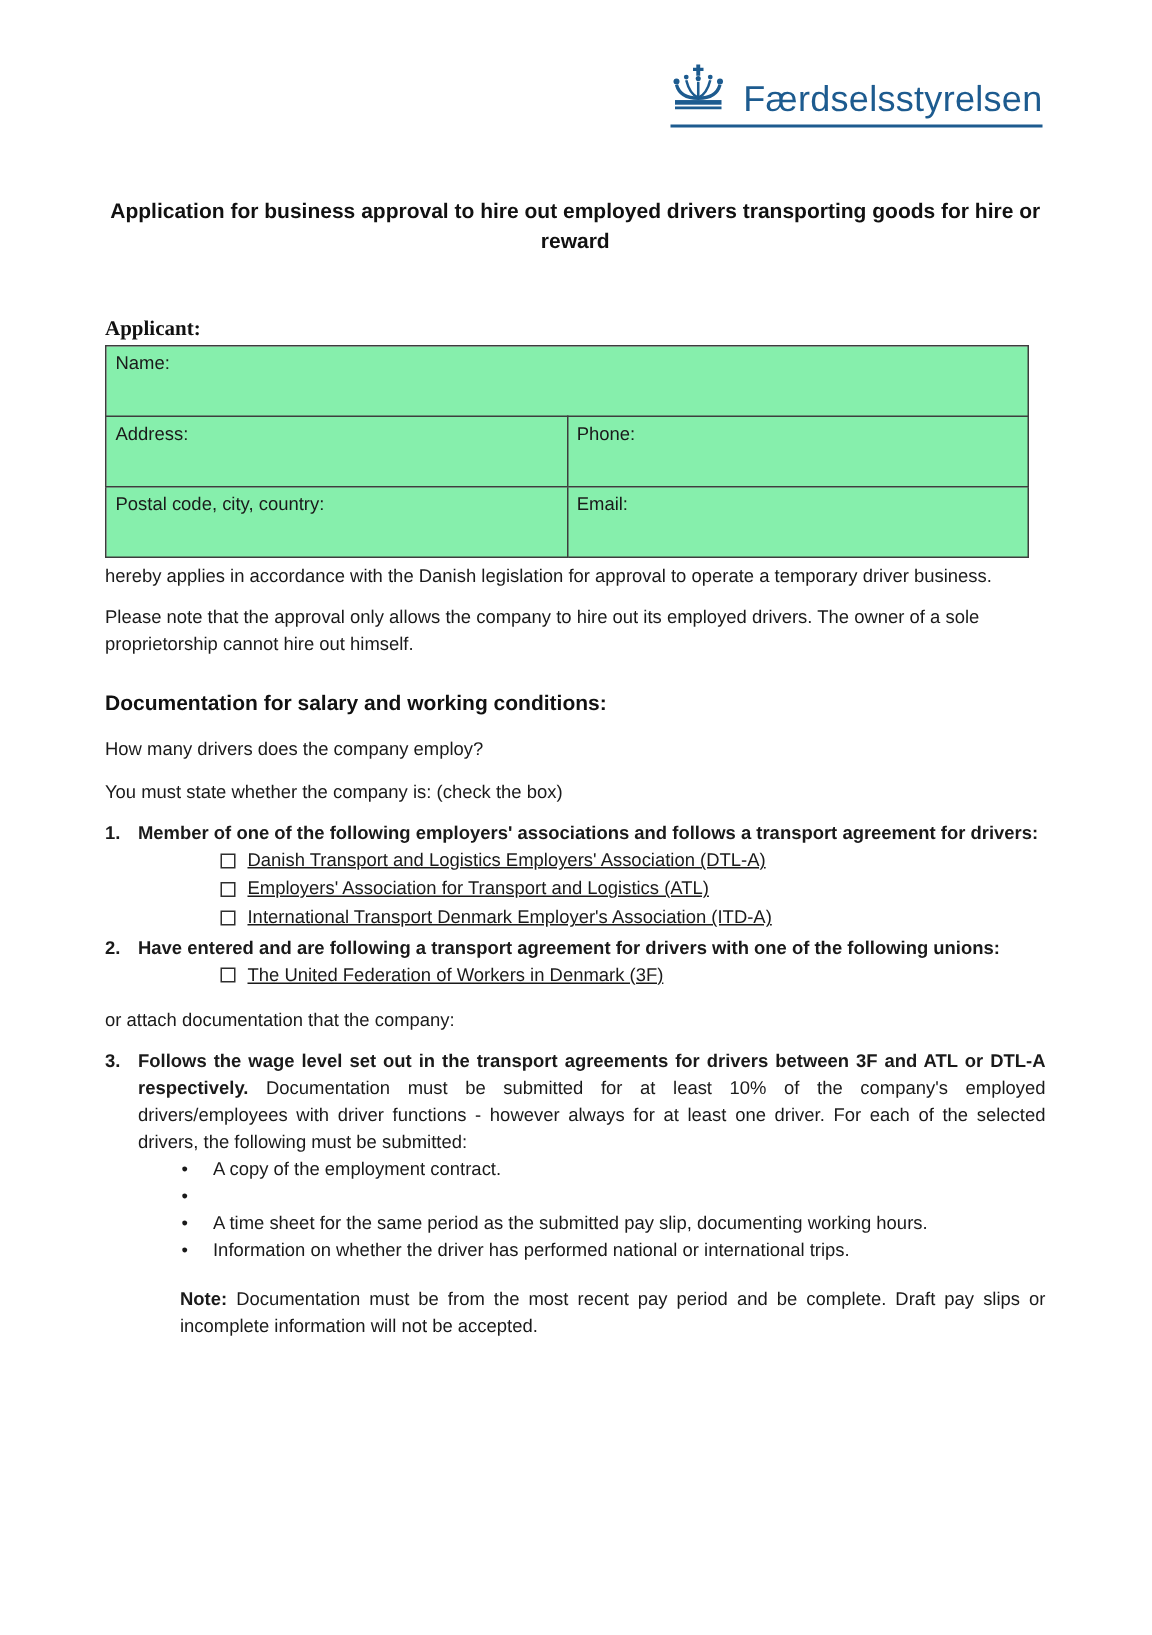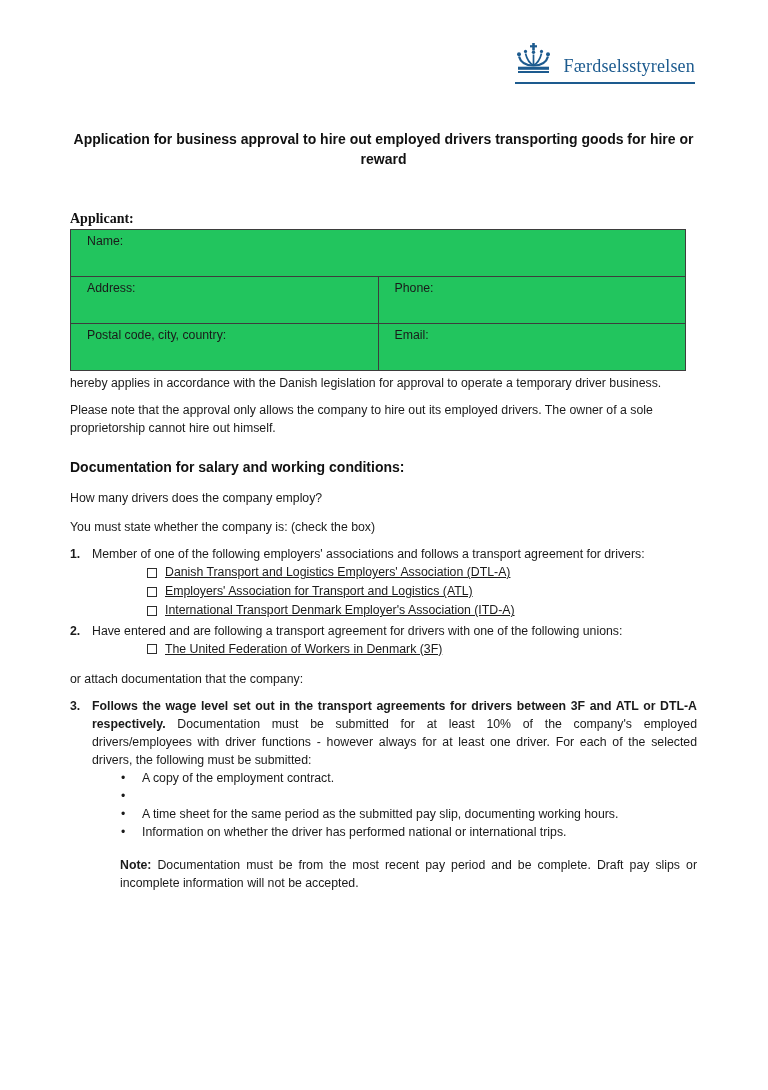--- a/index.html
+++ b/index.html
@@ -30,24 +30,23 @@
   .logo {
     display: flex;
     align-items: flex-end;
     gap: 12px;
     color: var(--brand-blue, #1d5b8f);
     border-bottom: 2px solid currentColor;
     padding-bottom: 5px;
   }
   .logo-crown { display: block; }
   .logo-text {
-    font-size: 18px;
+    font-size: 24px;
     line-height: 22px;
     letter-spacing: 0.2px;
-    font-family: Liberation Serif, serif;
   }
 
   
   .doc-title {
     margin-top: 45px;
     font-size: 14px;
     font-weight: bold;
     line-height: 20px;
     text-align: center;
     color: #111;
@@ -64,25 +63,25 @@
 
   table.applicant-table {
     margin-top: 3px;
     width: 616px;
     border-collapse: collapse;
     table-layout: fixed;
   }
   table.applicant-table td {
     border: 1.5px solid #3d3d3d;
     vertical-align: top;
-    padding: 3px 16px;
+    padding: 3px 6px;
     font-size: 12.3px;
     line-height: 16px;
     height: 47px;
-    background: #22c55e;
+    background: #86efac;
   }
   td.col-narrow { width: 136px; }
 
   
   .para {
     font-size: 12.3px;
     line-height: 18px;
     color: #1a1a1a;
   }
   .p-hereby { margin-top: 3px; }
@@ -99,21 +98,21 @@
     flex: 0 0 22px;
     font-size: 12.3px;
     line-height: 18px;
     font-weight: bold;
   }
   .num-item .item-body {
     flex: 1;
     font-size: 12.3px;
     line-height: 18px;
   }
-  .item-bold { font-weight: normal; }
+  .item-bold { font-weight: bold; }
   .just { text-align: justify; }
   .item2-row { margin-top: 1px; }
   .item2-row .item-body { white-space: nowrap; }
 
   
   .cb-list { margin-left: 77px; }
   .cb-row {
     display: flex;
     align-items: center;
     height: 19.2px;

